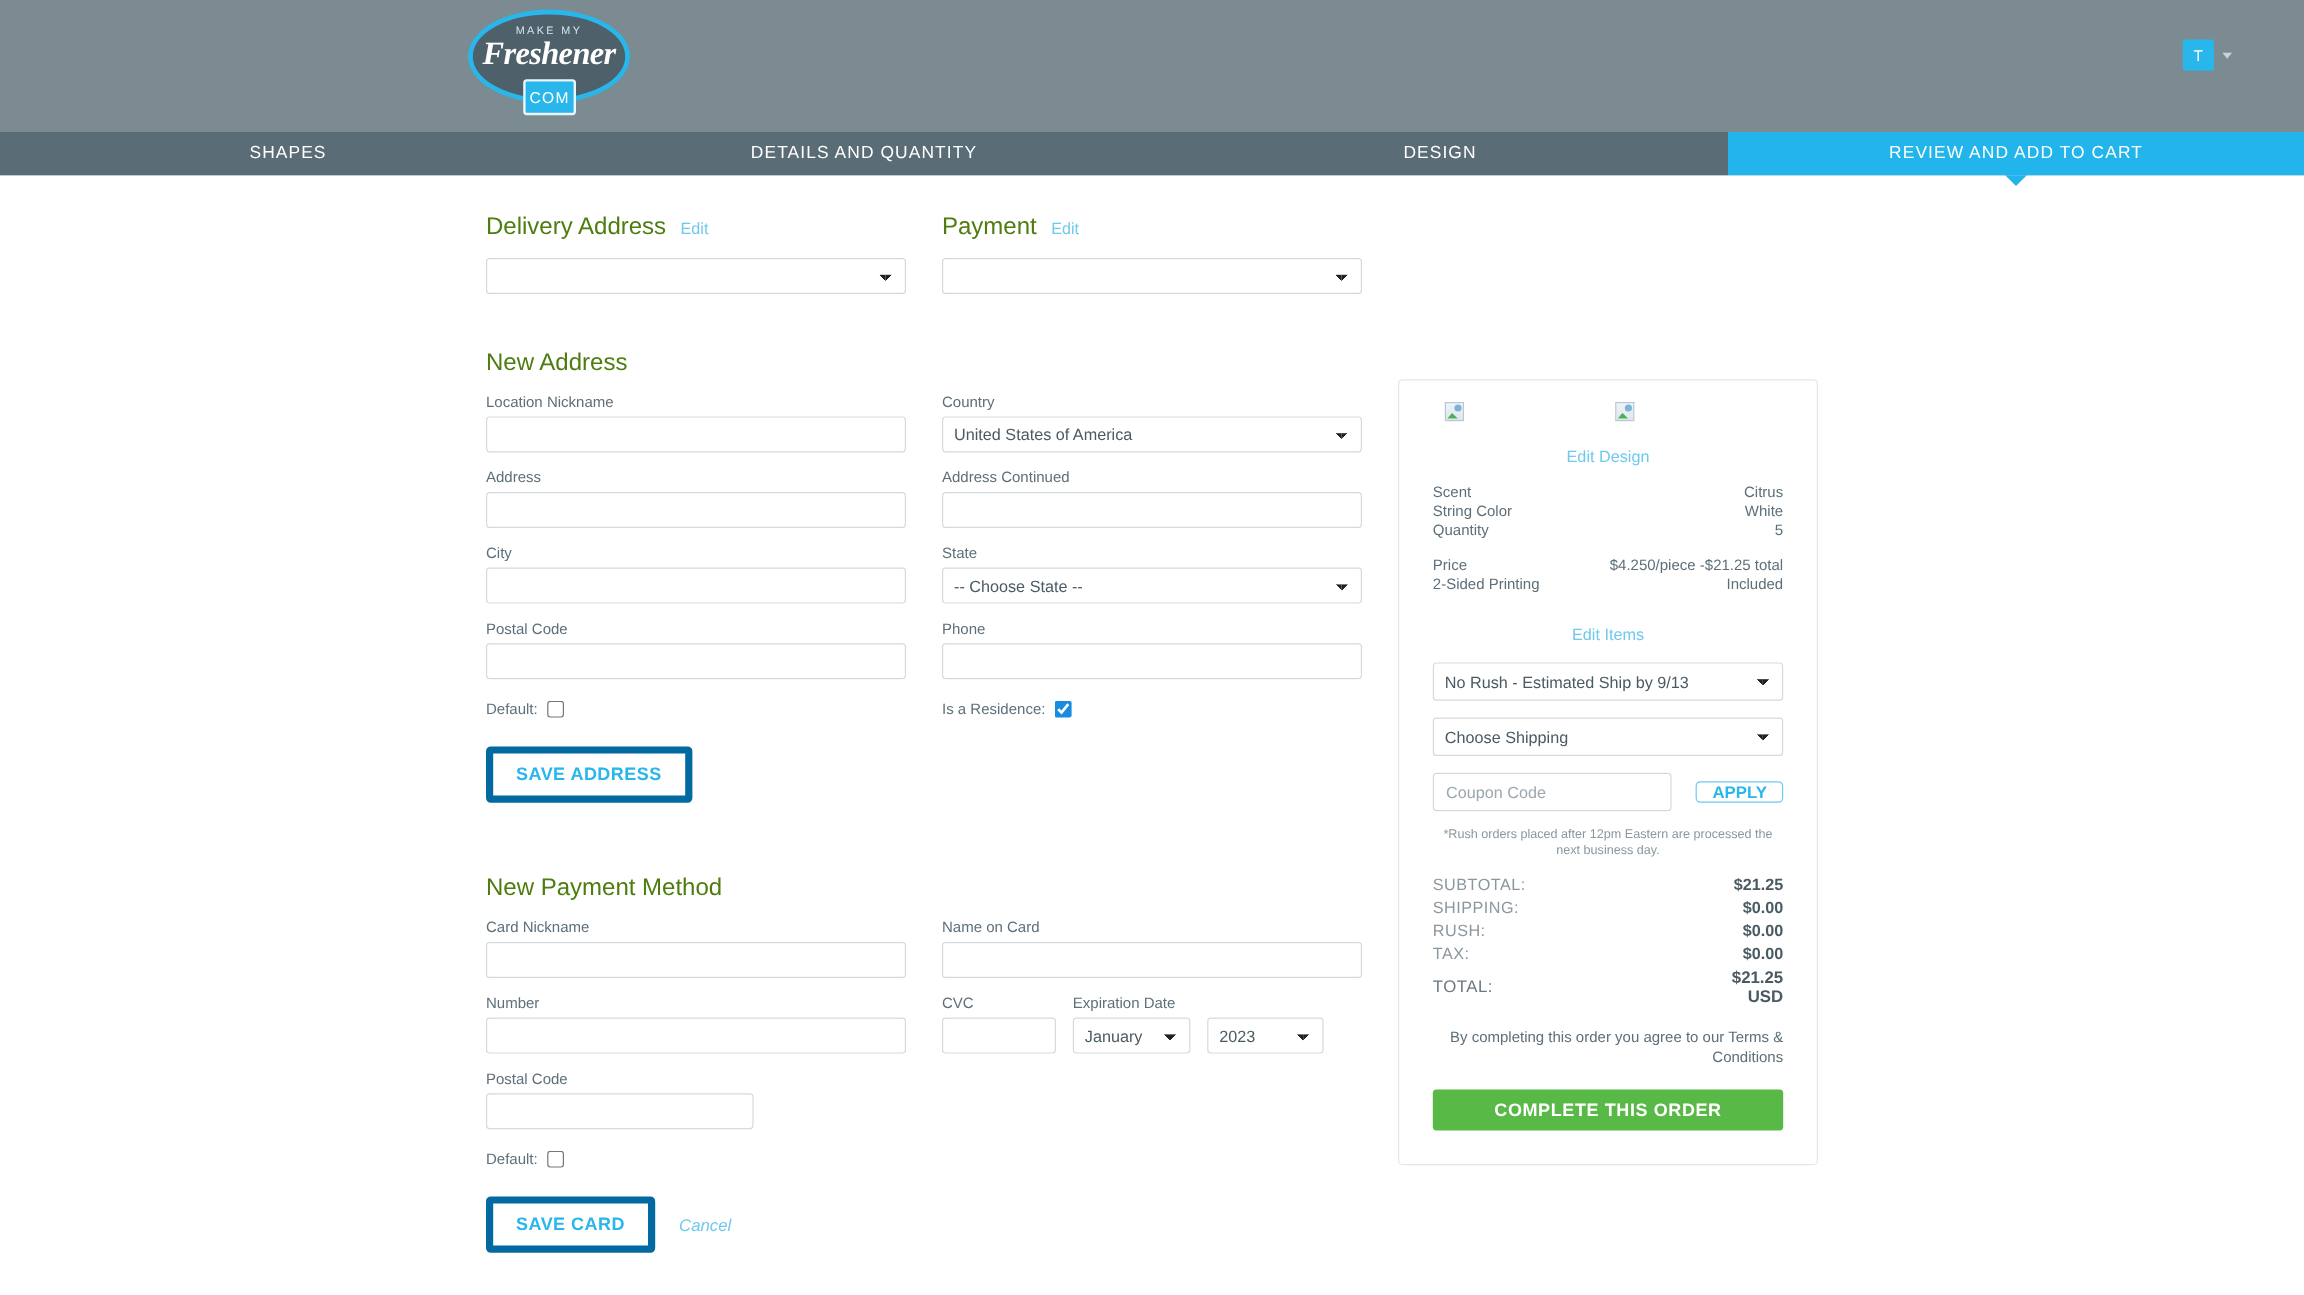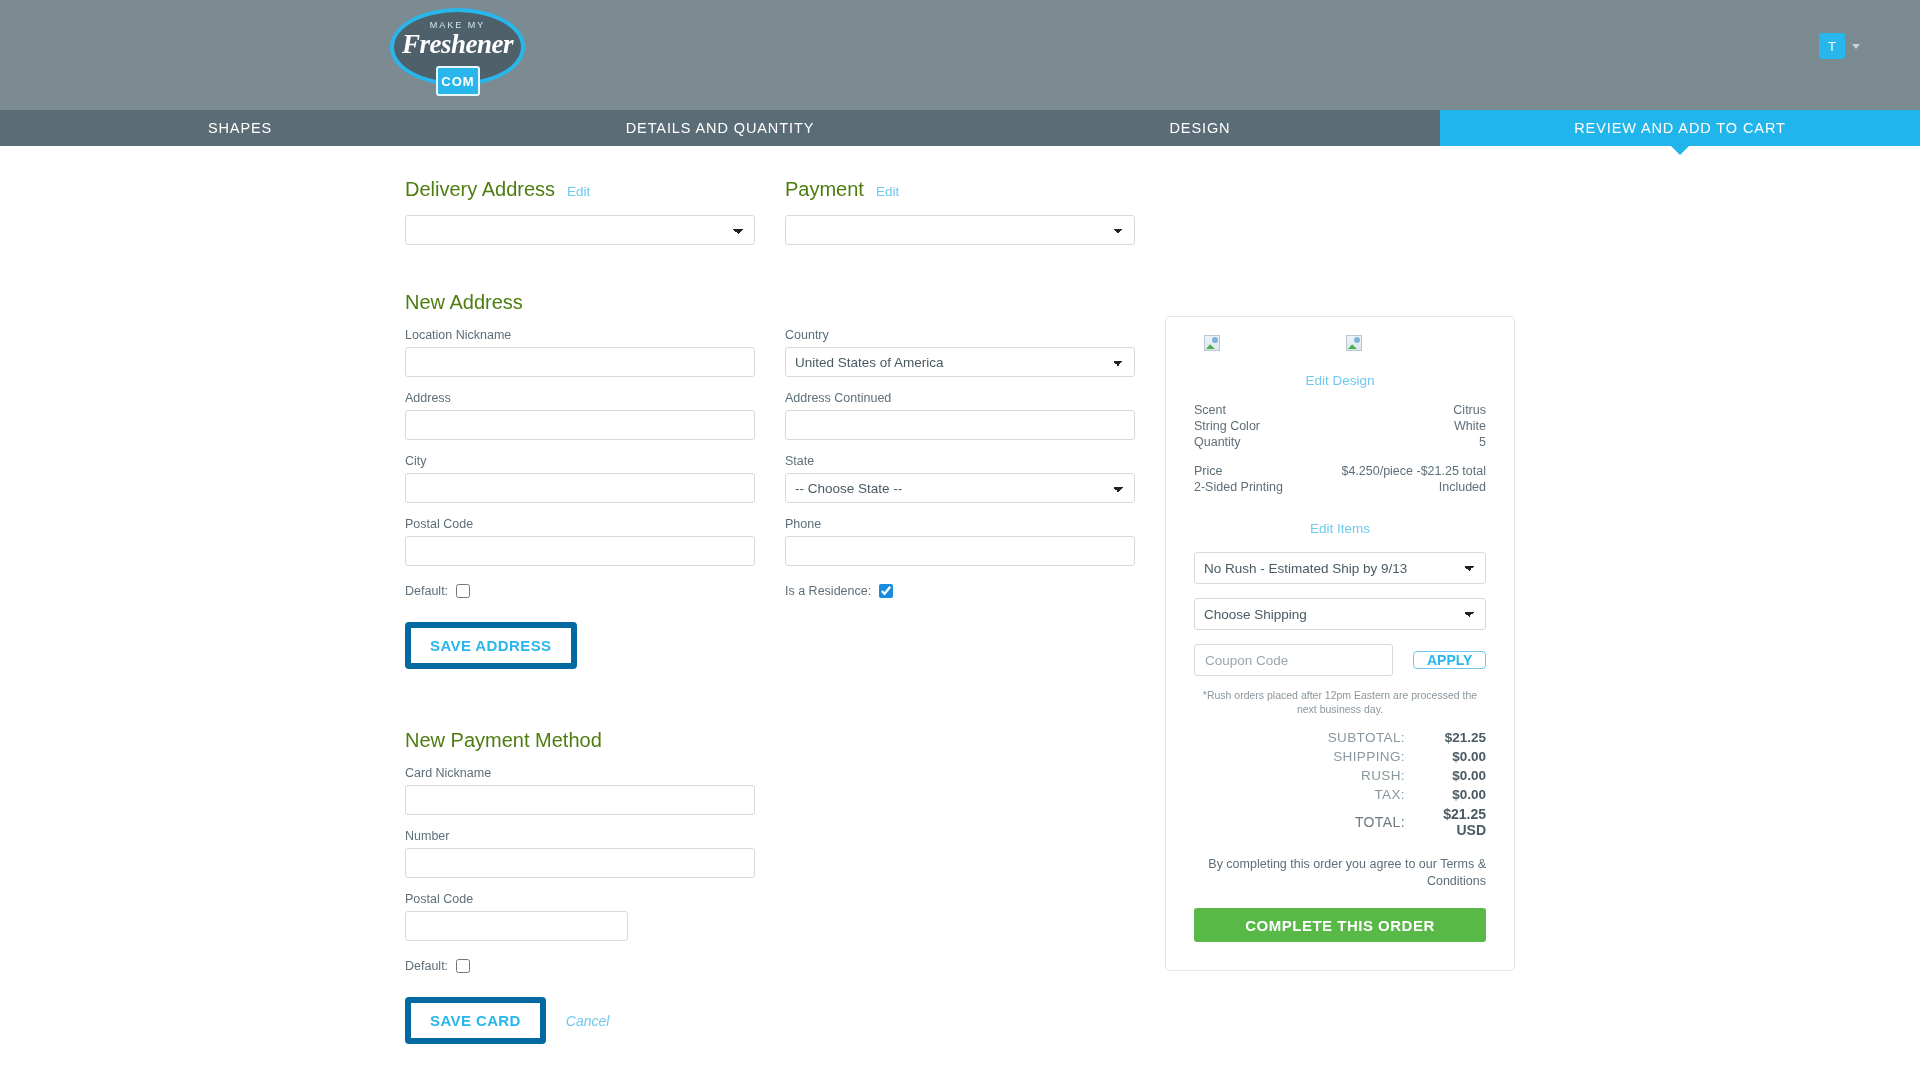--- a/index.html
+++ b/index.html
@@ -60,21 +60,21 @@
   .logo-tag {
     position: absolute;
     left: 46px; top: 58px;
     width: 44px; height: 30px;
     background: #29b6ea;
     border-radius: 3px;
     border: 2px solid #e9f6fc;
     text-align: center;
     color: #ffffff;
     font-size: 13px;
-    font-weight: bold;
+    font-weight: normal;
     letter-spacing: 1px;
     line-height: 27px;
   }
   .avatar-wrap {
     position: absolute;
     right: 60px; top: 33px;
     display: flex;
     align-items: center;
     gap: 7px;
   }
@@ -327,21 +327,20 @@
     line-height: 1.35;
   }
   .totals {
     margin-top: 12px;
     width: 100%;
     font-size: 13.5px;
     border-collapse: collapse;
   }
   .totals td { padding: 2px 0; }
   .totals td.k {
-    text-align: right;
     color: #8b979e;
     letter-spacing: 0.4px;
     padding-right: 9px;
   }
   .totals td.v {
     text-align: right;
     color: #4a5a63;
     font-weight: bold;
     width: 72px;
   }
@@ -492,20 +491,42 @@
             <span>Default:</span>
             <input type="checkbox" style="">
           </div>
 
           <div class="save-row">
             <button class="btn-outline">SAVE CARD</button>
             <span class="cancel-link">Cancel</span>
           </div>
         </div>
 
+        <div class="col">
+          <label class="fl">Name on Card</label>
+          <input class="tb" type="text" value="" style="">
+
+          <div style="display:flex; gap:14px;">
+            <div style="width:95px">
+              <label class="fl">CVC</label>
+              <input class="tb" type="text" value="" style="">
+            </div>
+            <div style="flex:1">
+              <label class="fl">Expiration Date</label>
+              <div class="exp-group">
+                <select class="sb" style="width:98px; margin-right:14px;">
+                  <option>January</option>
+                </select>
+                <select class="sb" style="width:97px">
+                  <option>2023</option>
+                </select>
+              </div>
+            </div>
+          </div>
+        </div>
       </div>
     </div>
 
     <div class="summary">
       <div class="thumbs">
         <span class="broken-img"></span>
         <span class="broken-img"></span>
       </div>
       <div class="edit-design">Edit Design</div>
 

